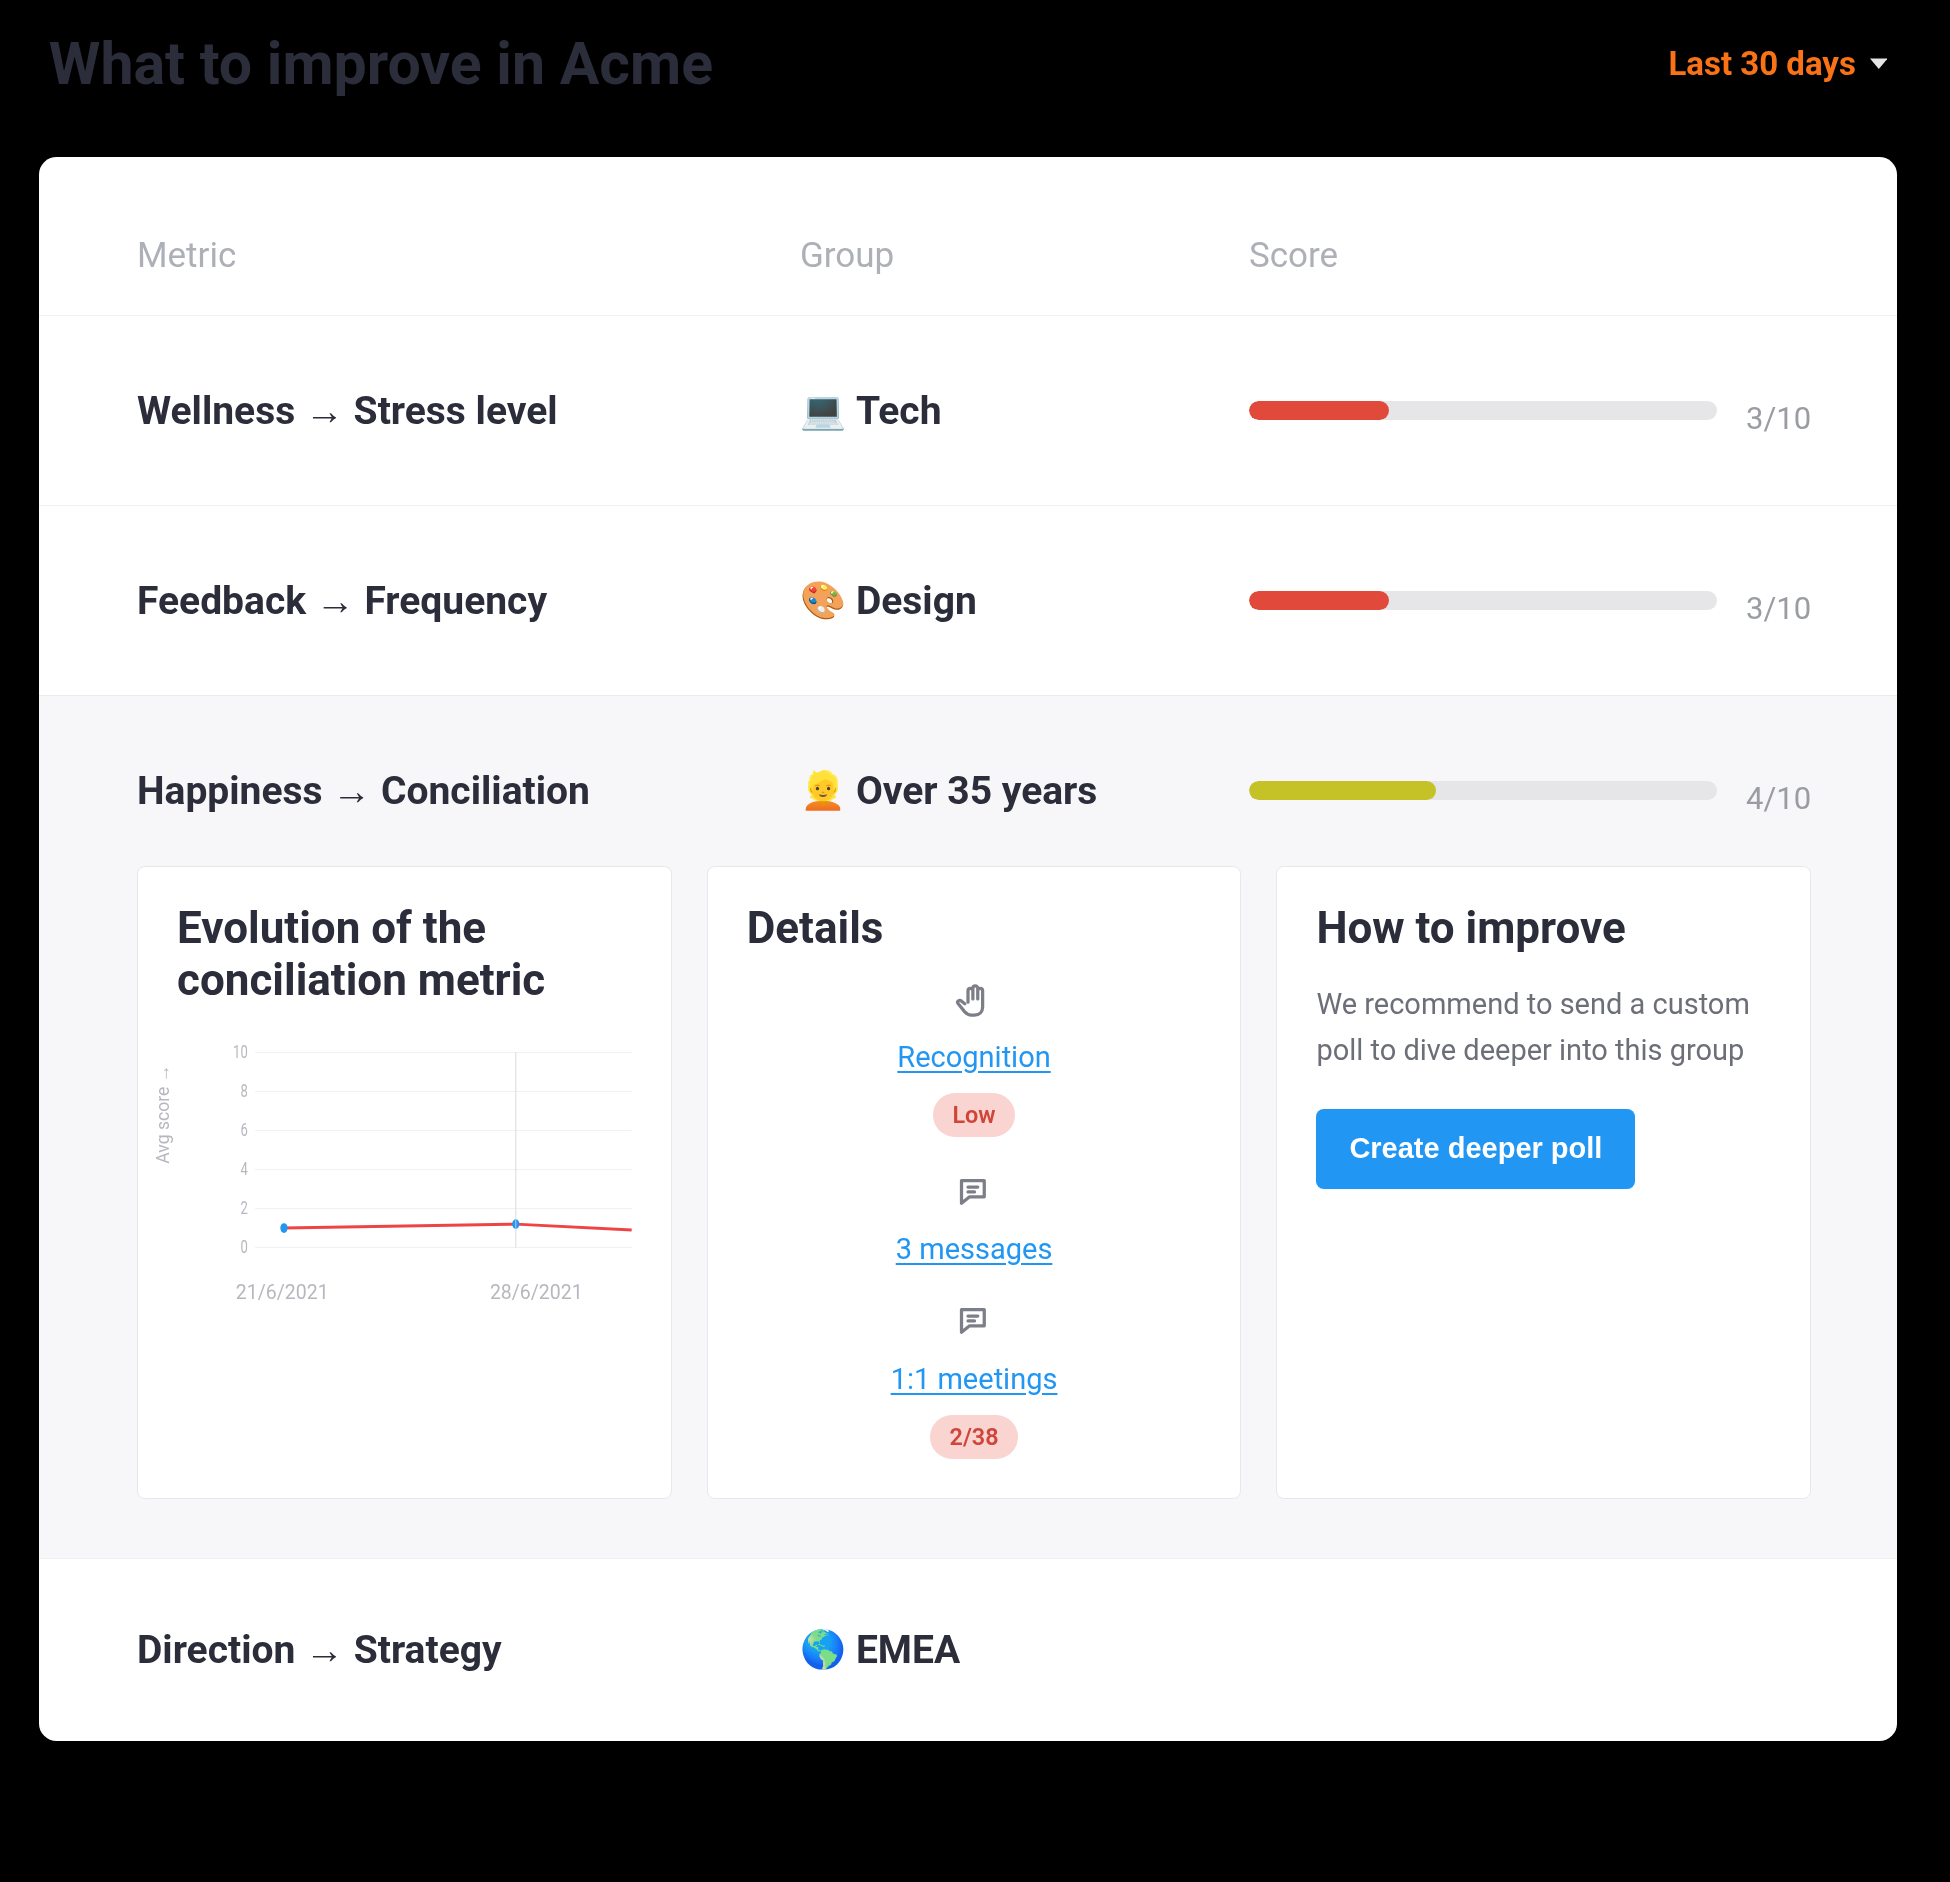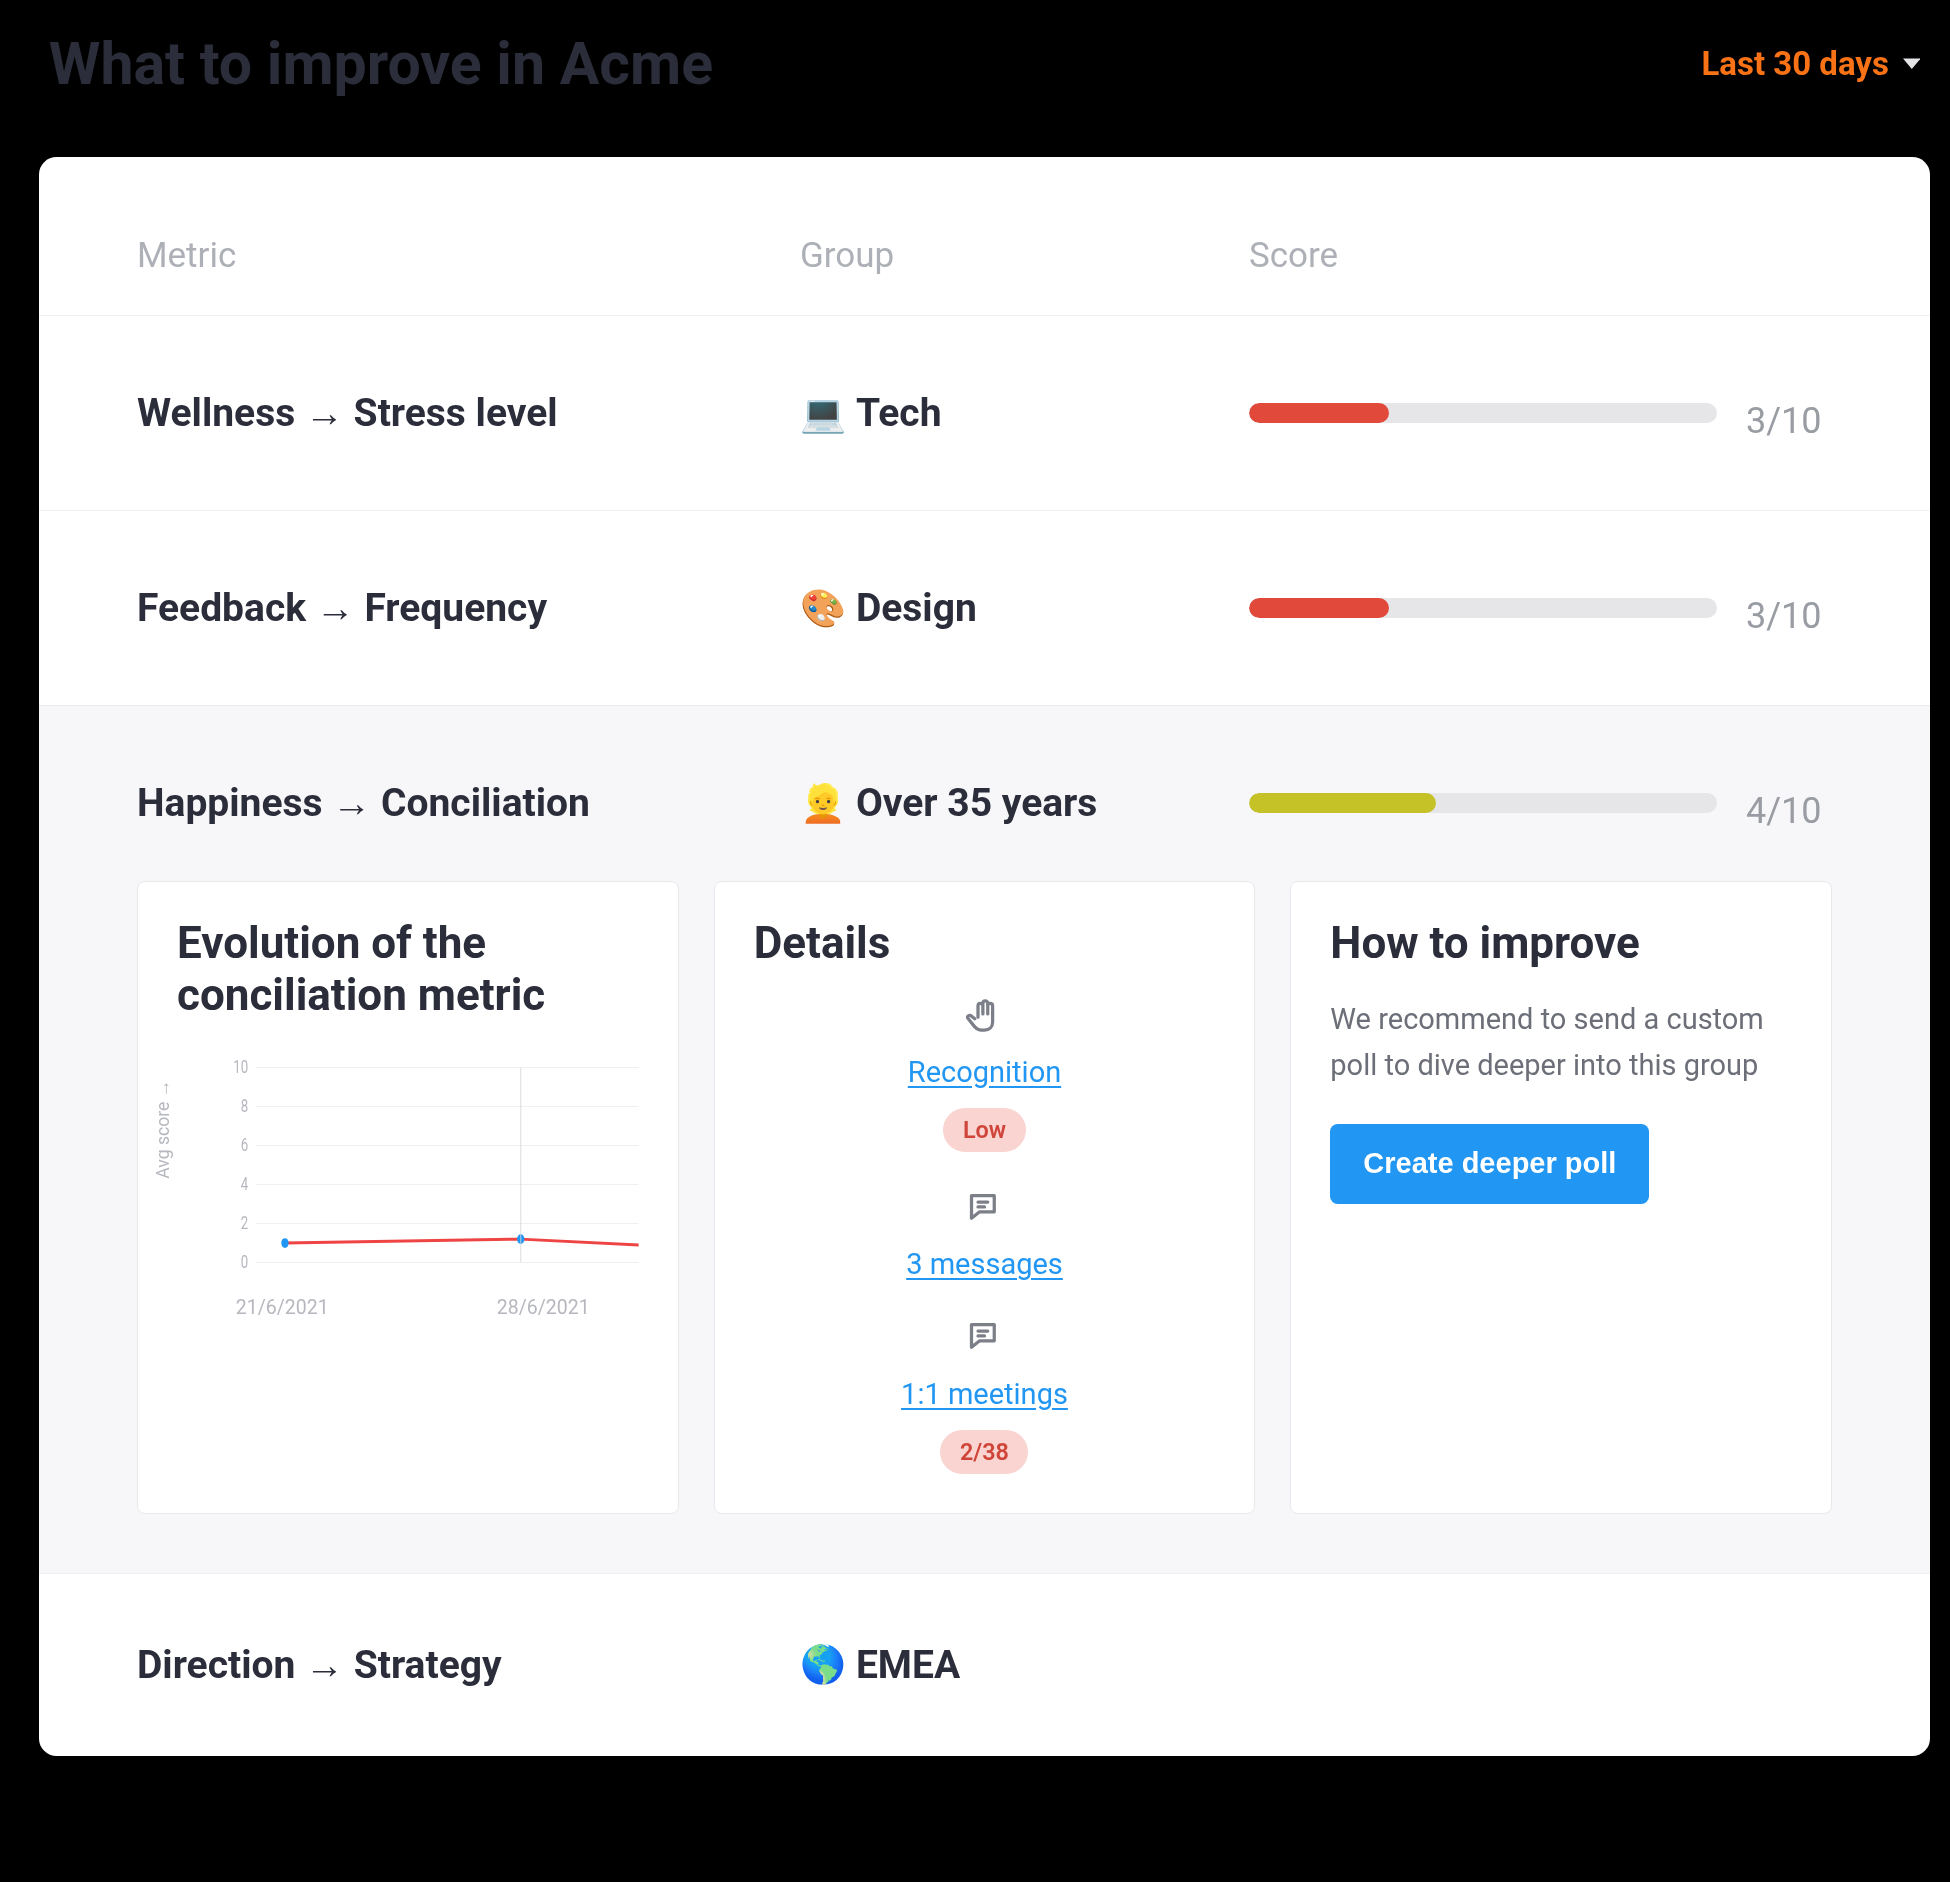--- a/index.html
+++ b/index.html
@@ -3,21 +3,21 @@
 <meta charset="utf-8">
 <style>
   * { box-sizing: border-box; margin: 0; padding: 0; }
   body {
     font-family: -apple-system, BlinkMacSystemFont, "Segoe UI", Roboto, "Helvetica Neue", Arial, sans-serif;
     background: #000;
     padding: 0;
   }
   .page {
     width: 1950px;
-    padding: 29px 20px 59px 39px;
+    padding: 29px 53px 59px 39px;
     background: #000;
   }
   .header {
     display: flex;
     justify-content: space-between;
     align-items: center;
     margin-bottom: 59px;
     padding: 0 9.8px;
   }
   .title {
@@ -90,21 +90,21 @@
     height: 19.5px;
     background: #e6e6e9;
     border-radius: 11.7px;
     overflow: hidden;
   }
   .bar-fill {
     height: 100%;
     border-radius: 11.7px;
   }
   .score-text {
-    font-size: 36px;
+    font-size: 31px;
     color: #9a9ca3;
     margin-top: 16px;
   }
   .expanded-body {
     grid-column: 1 / -1;
     display: grid;
     grid-template-columns: 1fr 1fr 1fr;
     gap: 35px;
     padding: 49px 0 59px 0;
   }

